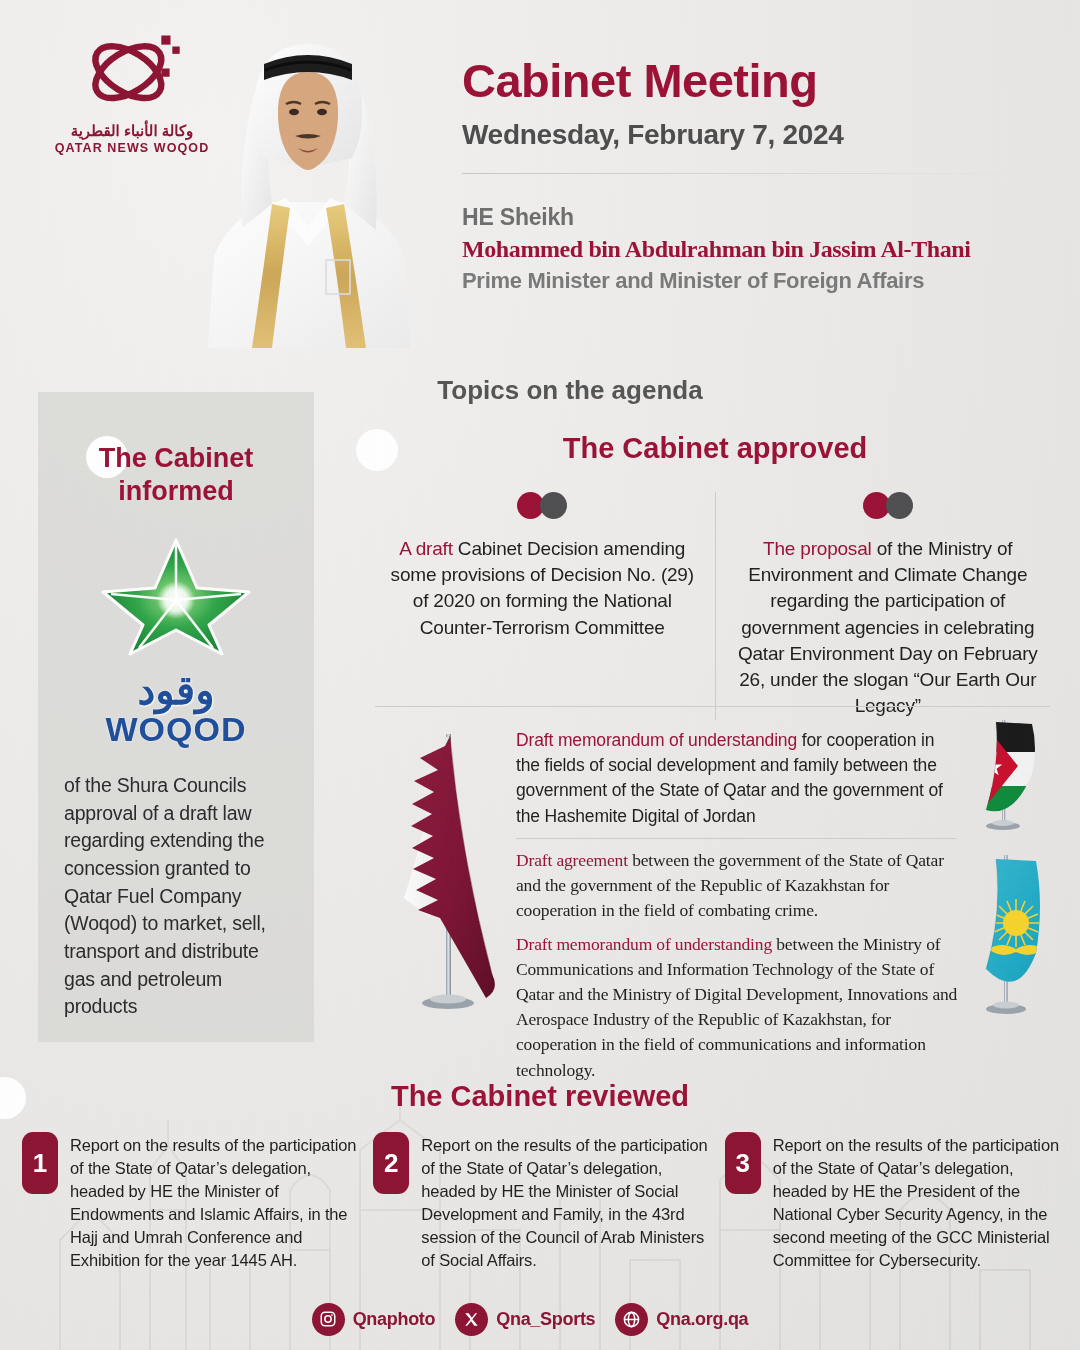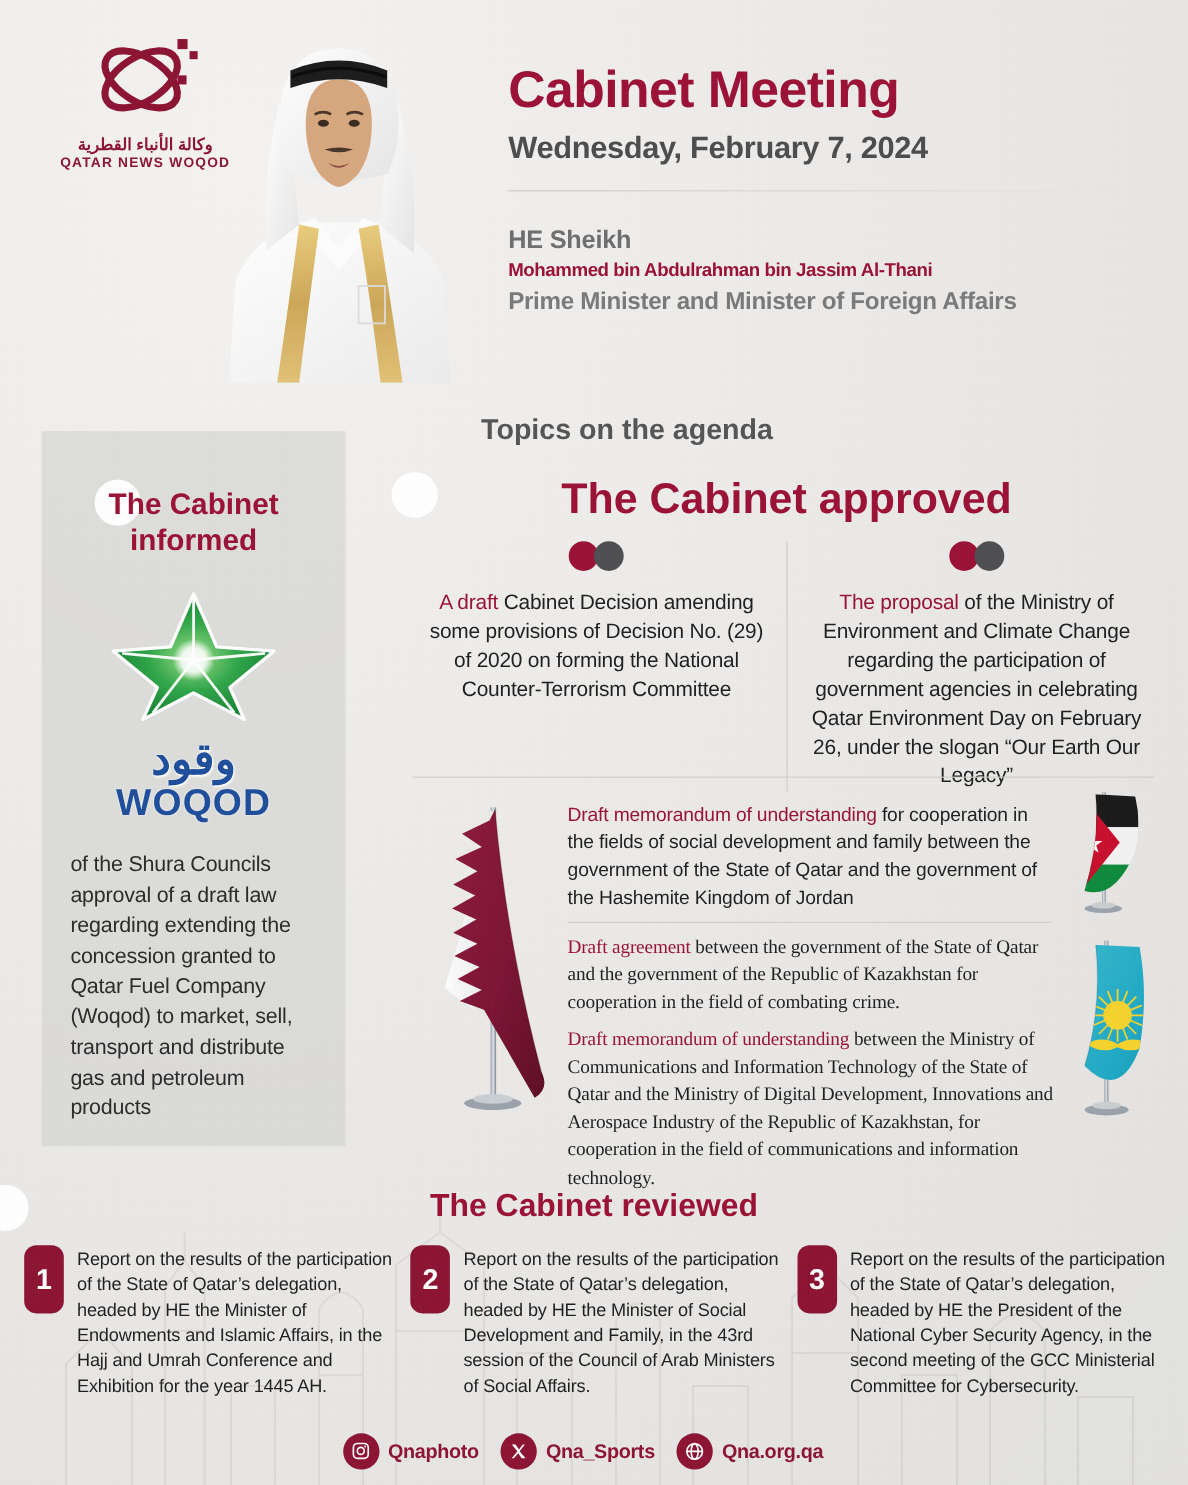--- a/index.html
+++ b/index.html
@@ -56,22 +56,23 @@
   .h-date {
     font-size: 28px; font-weight: bold; color: #4D4D4D; margin-top: 14px;
     letter-spacing: -.3px;
   }
   .h-rule {
     height: 1px; background: linear-gradient(to right, #c9c7c4, #e3e1de 85%, transparent);
     margin: 22px 0 30px 0; width: 560px;
   }
   .h-he { font-size: 23px; font-weight: bold; color: #6E6E6E; letter-spacing: -.2px;}
   .h-name {
-    font-size: 17px; font-weight: bold; color: #9B1236; margin-top: 5px;
+    font-size: 24px; font-weight: bold; color: #9B1236; margin-top: 5px;
     letter-spacing: -.4px;
+    font-family: Liberation Serif, serif;
   }
   .h-role {
     font-size: 22px; font-weight: bold; color: #7A7A7A; margin-top: 5px;
     letter-spacing: -.3px;
   }
 
   
   .topics-title {
     position: absolute; left: 0; right: 0; top: 375px;
     text-align: center; font-size: 26px; font-weight: bold; color: #555;
@@ -113,21 +114,21 @@
   }
 
   .lp-body {
     margin: 26px 24px 0 26px; font-size: 19.5px; color: #2b2b2b;
     line-height: 1.42; letter-spacing: -.2px;
   }
 
   
   .approved-head {
     position: absolute; left: 370px; right: 20px; top: 432px; text-align: center;
-    font-size: 39px;
+    font-size: 29px;
   }
   .approved-head .dot { width: 42px; height: 42px; left: -14px; top: -3px; }
 
   .two-col {
     position: absolute; left: 370px; top: 492px; width: 690px;
     display: flex;
   }
   .col { flex: 1; text-align: center; padding: 0 18px; }
   .col.left-col { border-right: 1px solid #cfcdca; }
   .bullet { height: 30px; margin-bottom: 14px; position: relative; }
@@ -378,21 +379,21 @@
     <path d="M54 16 Q58 120 34 196
              L22 186 L40 176 L18 166 L38 155 L15 146 L36 134 L14 124 L35 112 L13 102
              L34 90 L14 80 L36 68 L16 57 L40 46 L22 34 L47 22 Z" fill="url(#qwh)" opacity="0"></path>
     <path d="M54 14 Q64 130 96 252 Q104 268 90 276 Q66 234 44 196
              L22 188 L42 178 L20 168 L40 157 L17 147 L38 136 L16 126 L37 114 L15 104
              L36 92 L16 82 L38 70 L18 59 L42 48 L24 36 L49 24 Z" fill="url(#qmar)"></path>
     <path d="M54 14 Q64 130 96 252 Q100 264 92 272" fill="none" stroke="#4d0b20" stroke-width="1" opacity=".35"></path>
   </svg>
 
   <div class="mou1">
-    <span class="hl">Draft memorandum of understanding</span><span> for cooperation in the fields of social development and family between the government of the State of Qatar and the government of the Hashemite Kingdom of Jordan</span>
+    <span class="hl">Draft memorandum of understanding</span><span> for cooperation in the fields of social development and family between the government of the State of Qatar and the government of the Hashemite Digital of Jordan</span>
   </div>
 
   <svg class="flag-jo" viewBox="0 0 86 125">
     <defs>
       <clipPath id="joclip">
         <path d="M30 8 Q34 50 20 96 Q48 104 66 60 Q72 34 66 10 Z"></path>
       </clipPath>
       <linearGradient id="pole2" x1="0" y1="0" x2="1" y2="0">
         <stop offset="0%" stop-color="#8e99a3"></stop>
           <stop offset="45%" stop-color="#e2e7ea"></stop>

